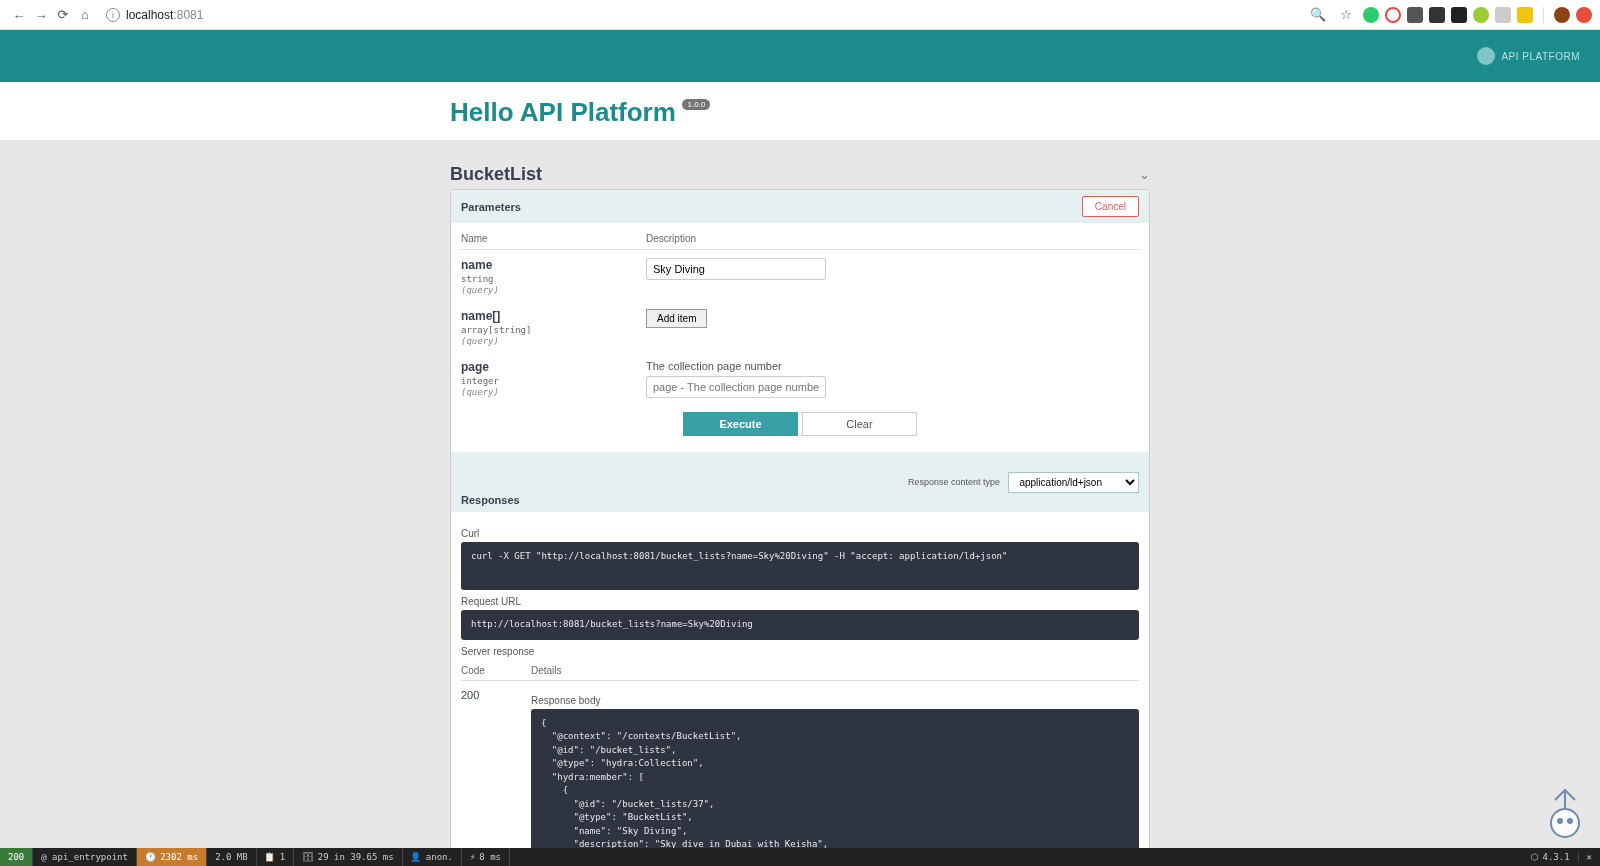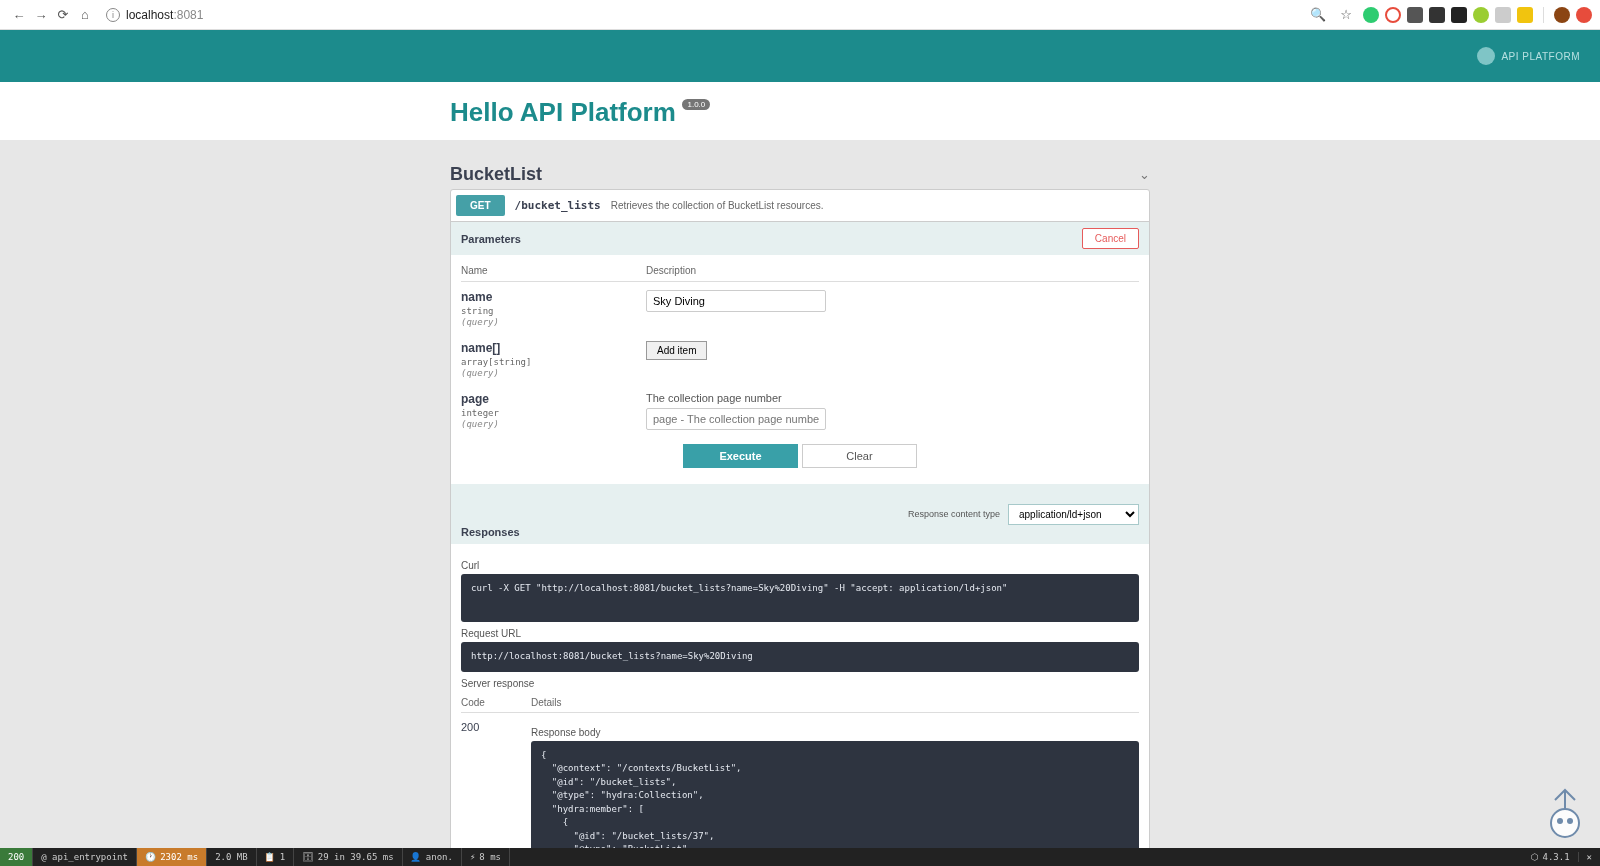--- a/index.html
+++ b/index.html
@@ -57,21 +57,21 @@
 .btn-additem { border: 1px solid #999; background: #f0f0f0; font-size: 10px; padding: 3px 10px; cursor: pointer; }
 
 .exec-row { display: flex; justify-content: center; gap: 4px; margin: 12px 0 6px; }
 .btn-exec { background: #39a0a8; color: #fff; border: none; padding: 6px 0; width: 115px; font-size: 11px; font-weight: 600; cursor: pointer; }
 .btn-clear { background: #fff; color: #555; border: 1px solid #ccc; padding: 5px 0; width: 115px; font-size: 11px; cursor: pointer; }
 
 .responses-bar { background: #e6f0f0; padding: 6px 10px; display: flex; align-items: center; justify-content: space-between; }
 .responses-bar .label { font-size: 11px; font-weight: 700; color: #3b4151; margin-top: 36px; }
 .rct { display: flex; align-items: center; gap: 8px; }
 .rct .rct-label { font-size: 9px; color: #555; }
-.rct select { font-size: 10px; padding: 3px 20px 3px 6px; border: 1px solid #a7c9ca; background: #fff; }
+.rct select { font-size: 10px; padding: 3px 20px 3px 6px; border: 1px solid #a7c9ca; background: #fff; text-align: right; }
 
 .resp-body { padding: 10px; }
 .resp-section-label { font-size: 10px; color: #555; margin: 6px 0 3px; }
 .code-block { background: #2e3440; color: #e5e9f0; font-family: monospace; font-size: 9px; padding: 8px 10px; border-radius: 3px; white-space: pre; overflow-x: auto; line-height: 1.5; }
 .code-block.tall { min-height: 48px; }
 
 .resp-table-header { display: flex; font-size: 10px; color: #666; border-bottom: 1px solid #ddd; padding-bottom: 4px; margin: 8px 0; }
 .rcol-code { width: 70px; }
 .rcol-details { flex: 1; }
 .resp-row { display: flex; }
@@ -132,25 +132,20 @@
 </div>
 
 <div class="page-body">
   <div class="swagger-block">
     <div class="resource-header">
       <div class="resource-title">BucketList</div>
       <div class="chevron">⌄</div>
     </div>
 
     <div class="op-block">
-      <div class="op-header">
-        <span class="method-get">GET</span>
-        <span class="op-path">/bucket_lists</span>
-        <span class="op-desc">Retrieves the collection of BucketList resources.</span>
-      </div>
 
       <div class="params-bar">
         <span class="label">Parameters</span>
         <button class="btn-cancel">Cancel</button>
       </div>
 
       <div class="params-body">
         <div class="params-table-header">
           <div class="col-name">Name</div>
           <div class="col-desc">Description</div>

